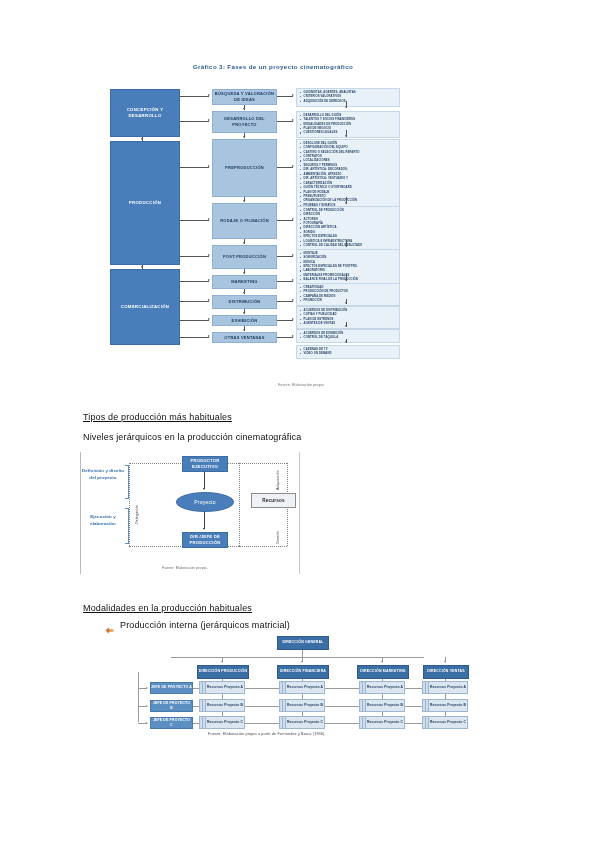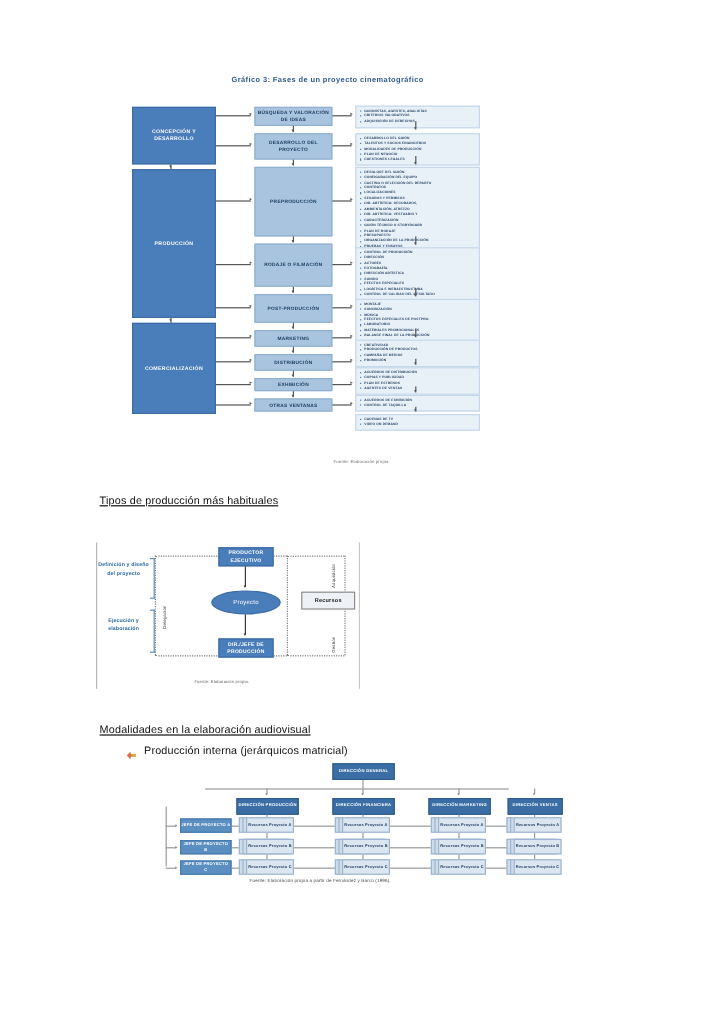--- a/index.html
+++ b/index.html
@@ -334,20 +334,21 @@
       <div class="vline" style="left:236px; top:247px; height:5px;"></div>
       <div class="ar-d" style="left:234.6px; top:250px;"></div>
       <div class="vline" style="left:236px; top:264px; height:4px;"></div>
       <div class="ar-d" style="left:234.6px; top:266px;"></div>
     </div>
 
     <div class="fuente1">Fuente: Elaboración propia</div>
   </div>
 
   <div class="txt-head" style="left:83px; top:412px;">Tipos de producción más habituales</div>
+  <div class="txt-plain" style="left:83px; top:432px;">Niveles jerárquicos en la producción cinematográfica</div>
 
   <div id="fig2">
     <div class="frame"></div>
 
     <div class="doth" style="left:49px; top:11px; width:110px;"></div>
     <div class="doth" style="left:49px; top:94px; width:110px;"></div>
     <div class="dotv" style="left:49px; top:11px; height:83px;"></div>
     <div class="dotv" style="left:159px; top:11px; height:83px;"></div>
 
     <div class="doth" style="left:159px; top:11px; width:48px;"></div>
@@ -369,21 +370,21 @@
     <div class="brk" style="left:45px; top:13px; width:4px; height:34px;"></div>
     <div class="brk" style="left:45px; top:56px; width:4px; height:36px;"></div>
 
     <div class="f2vlab" style="left:55px; top:72px; transform:rotate(-90deg);">Delegación</div>
     <div class="f2vlab" style="left:196px; top:38px; transform:rotate(-90deg);">Adquisición</div>
     <div class="f2vlab" style="left:196px; top:92px; transform:rotate(-90deg);">Gestión</div>
 
     <div class="fuente2">Fuente: Elaboración propia.</div>
   </div>
 
-  <div class="txt-head" style="left:83px; top:603px;">Modalidades en la elaboración audiovisual</div>
+  <div class="txt-head" style="left:83px; top:603px;">Modalidades en la producción habituales</div>
 
   <span class="marker" style="left:105px; top:621px;">
     <svg viewBox="0 0 10 10" width="9" height="9">
       <path d="M1 5 L4 2 L4 4 L9 4 L9 6 L4 6 L4 8 Z" fill="#e8a33d" stroke="#c07f20" stroke-width="0.4"></path>
       <path d="M1 5 L4 2 L4 4 L5 4 L5 6 L4 6 L4 8 Z" fill="#d9534f" opacity="0.75"></path>
     </svg>
   </span>
   <div class="txt-plain" style="left:120px; top:620px;">Producción interna (jerárquicos matricial)</div>
 
   <div id="fig3">

